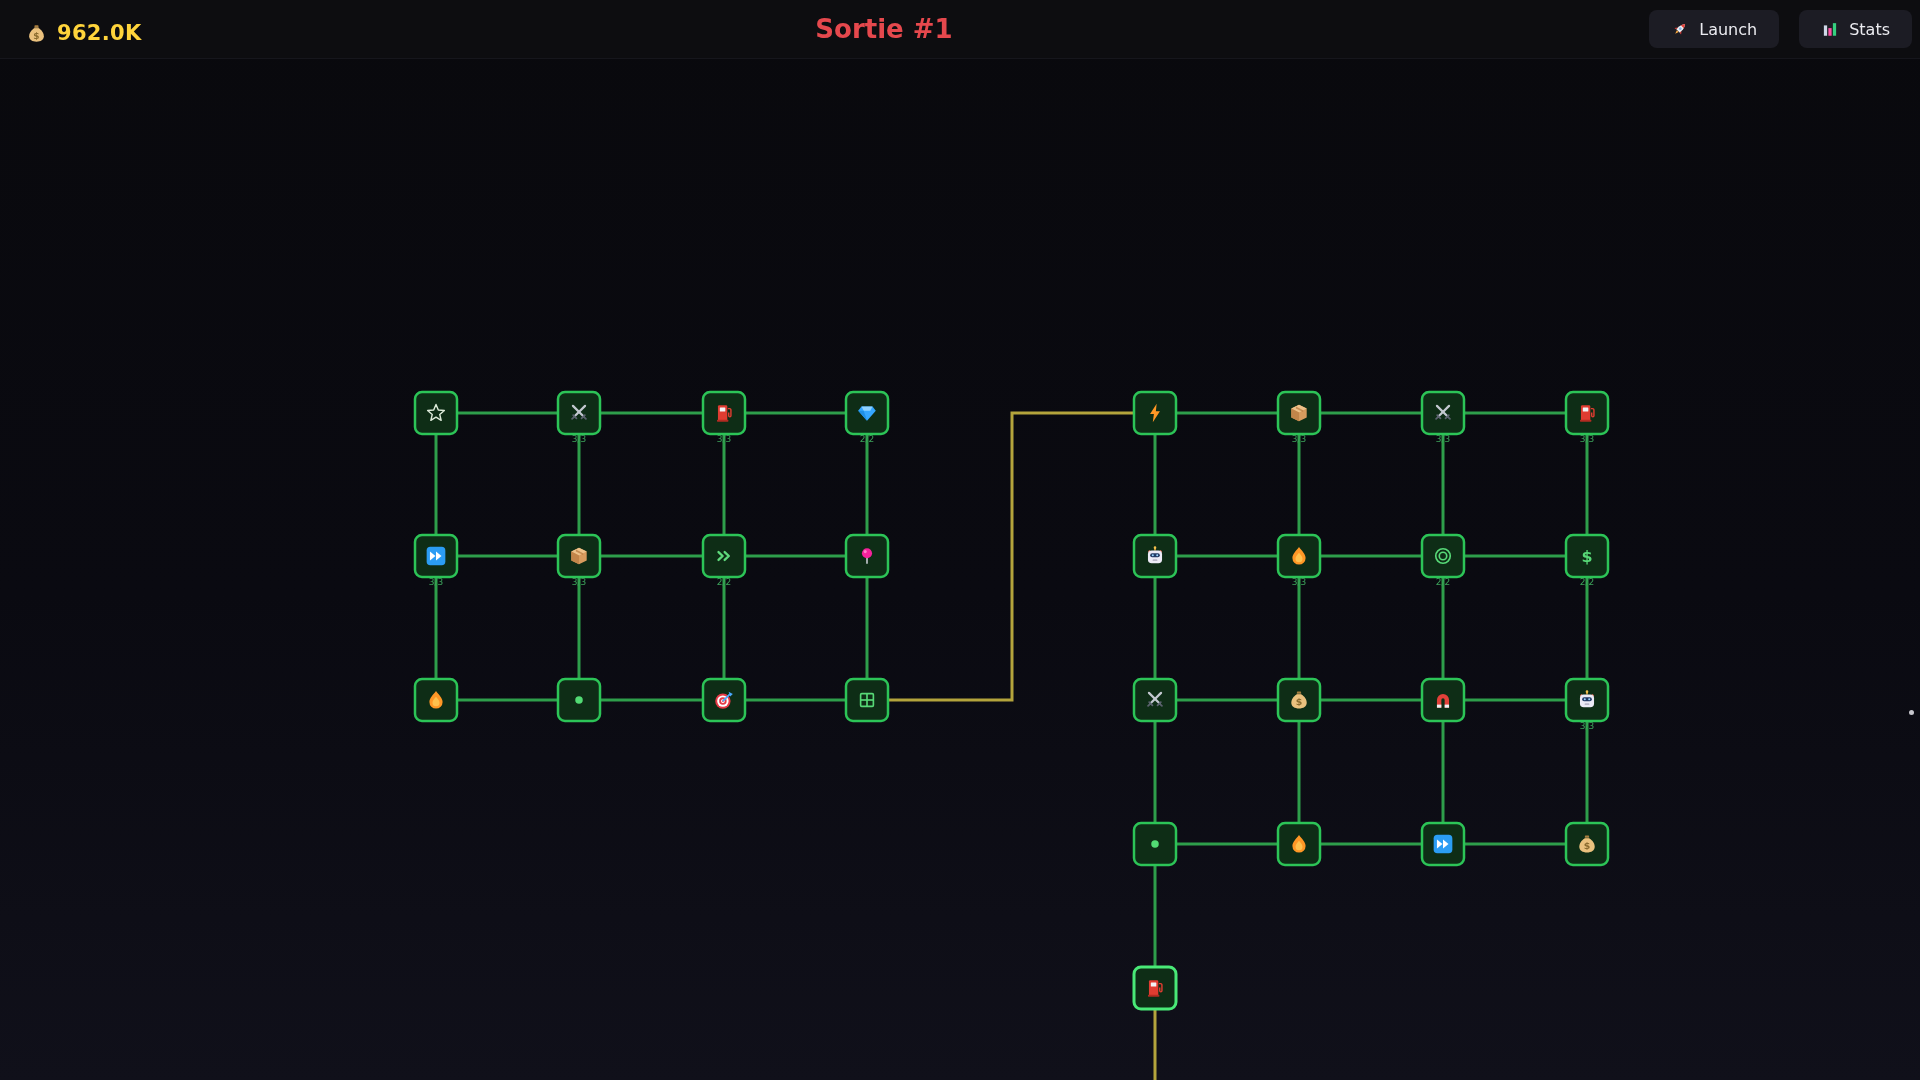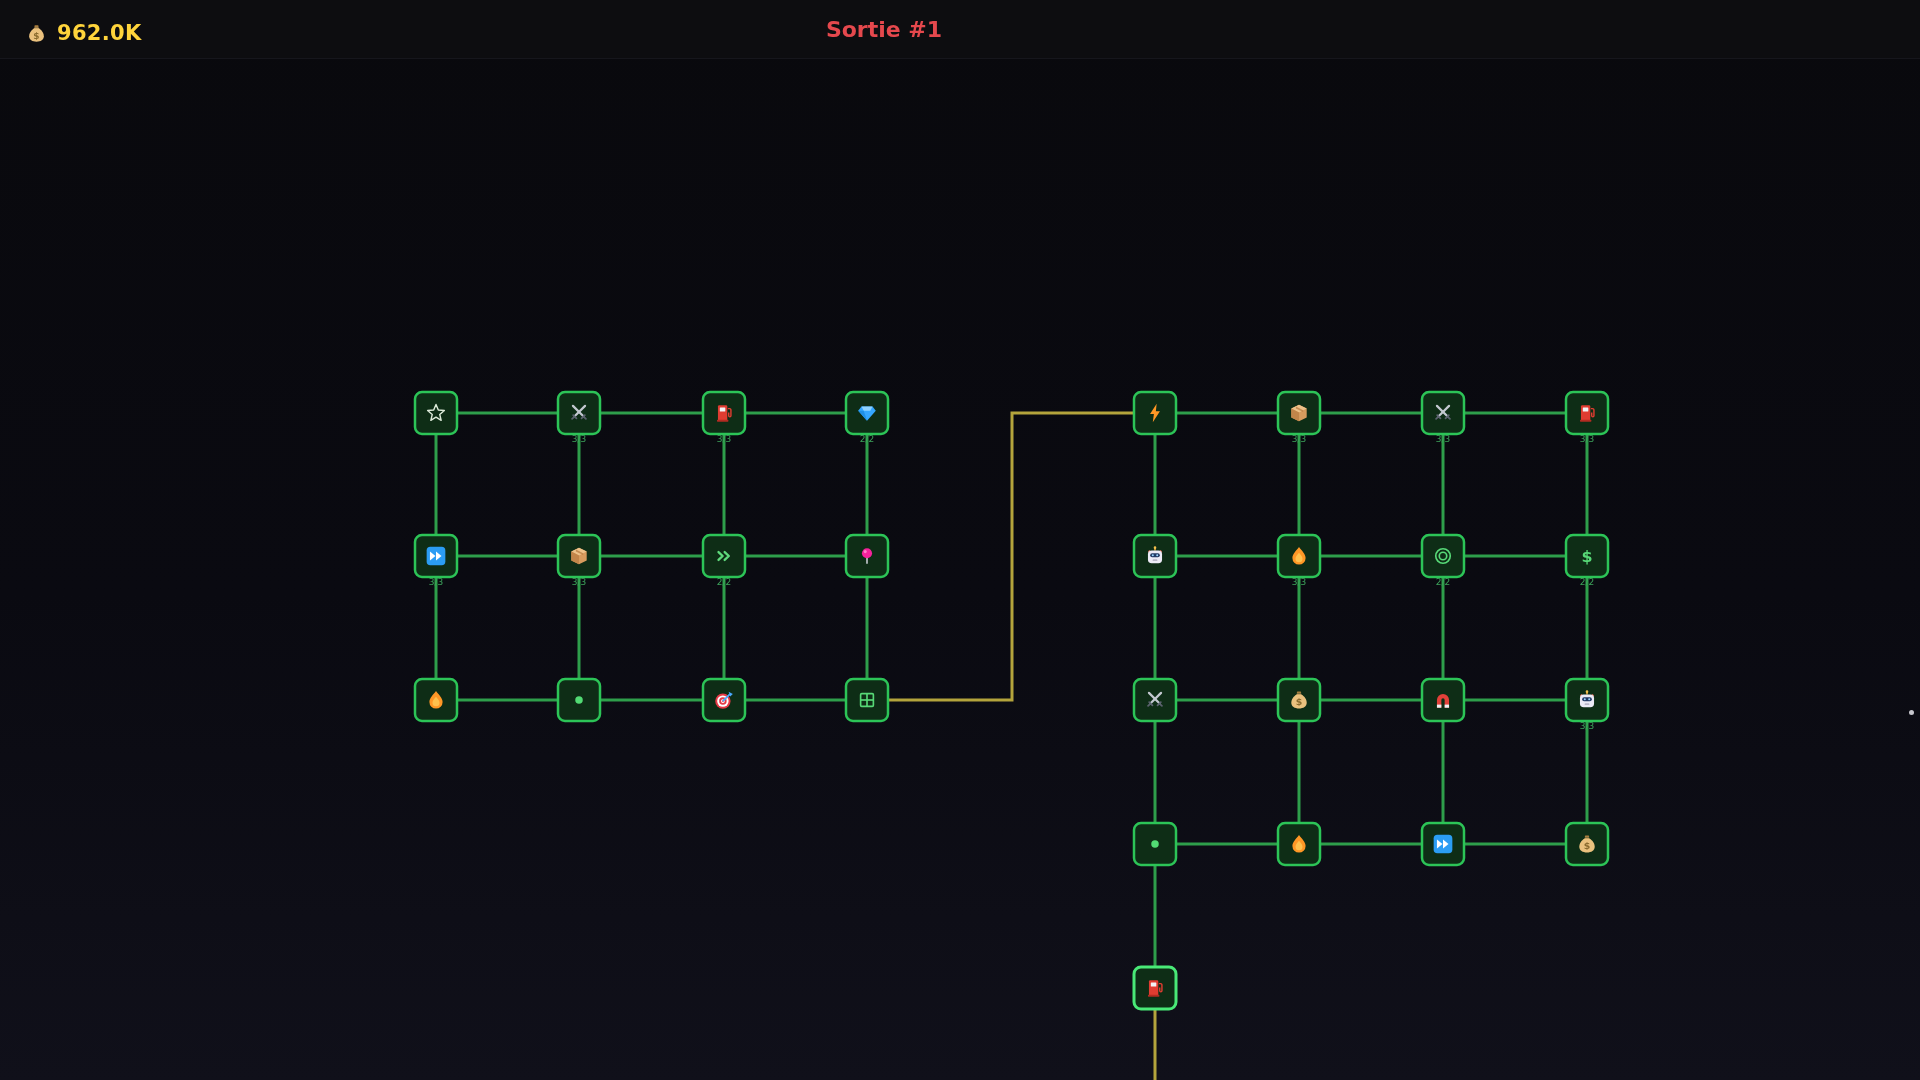--- a/index.html
+++ b/index.html
@@ -14,21 +14,21 @@
     background:#0d0d10;border-bottom:1px solid #16161c;z-index:5;
   }
   .currency{
     position:absolute;left:26px;top:4px;height:58px;
     display:flex;align-items:center;gap:10px;
     color:#ffd43b;font-size:21px;font-weight:bold;letter-spacing:.3px;
   }
   .currency svg{width:21px;height:23px;}
   .title{
     position:absolute;left:884px;top:50%;transform:translate(-50%,-50%);
-    color:#e5484d;font-size:22px;font-weight:bold;
+    color:#e5484d;font-size:26px;font-weight:bold;
   }
   .actions{
     position:absolute;right:8px;top:0;height:58px;
     display:flex;align-items:center;gap:20px;
   }
   .btn{
     display:flex;align-items:center;gap:10px;height:38px;padding:0 22px;
     background:#1c1c24;border:none;border-radius:8px;cursor:pointer;
     color:#ebebf0;font-size:16px;font-family:"DejaVu Sans","Liberation Sans",sans-serif;
   }
@@ -350,15 +350,29 @@
   </svg>
 
 <header class="topbar">
   <div class="currency">
     <svg viewBox="0 0 20 20">
         <use href="#icon-moneybag"></use>
       </svg>
     <span>962.0K</span>
   </div>
   <div class="title">Sortie #1</div>
+  <div class="actions">
+    <button class="btn">
+      <svg viewBox="0 0 20 20">
+          <use href="#icon-rocket"></use>
+        </svg>
+      <span>Launch</span>
+    </button>
+    <button class="btn">
+      <svg viewBox="0 0 20 20">
+          <use href="#icon-barchart"></use>
+        </svg>
+      <span>Stats</span>
+    </button>
+  </div>
 </header>
 
 <div id="cursor-dot" style="left: 1909px; top: 710px;"></div>
 
 </body></html>

